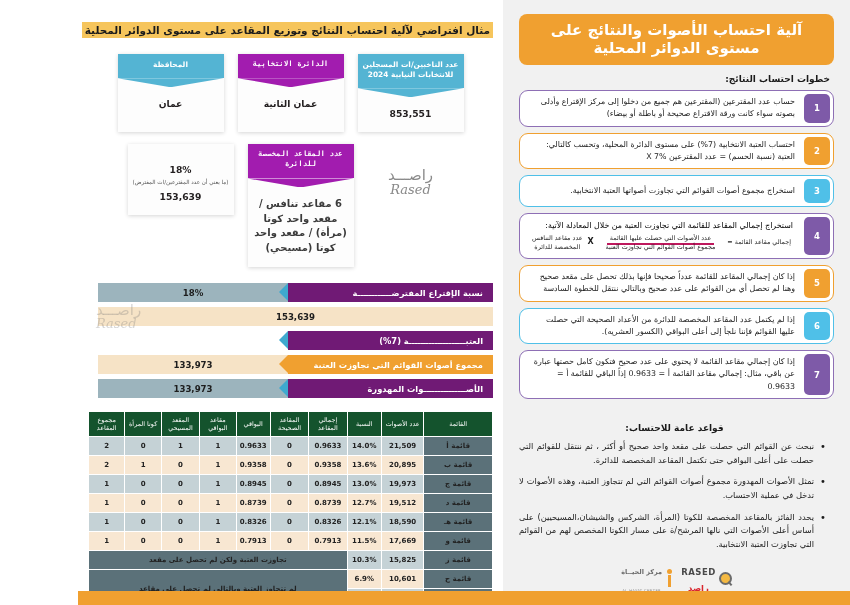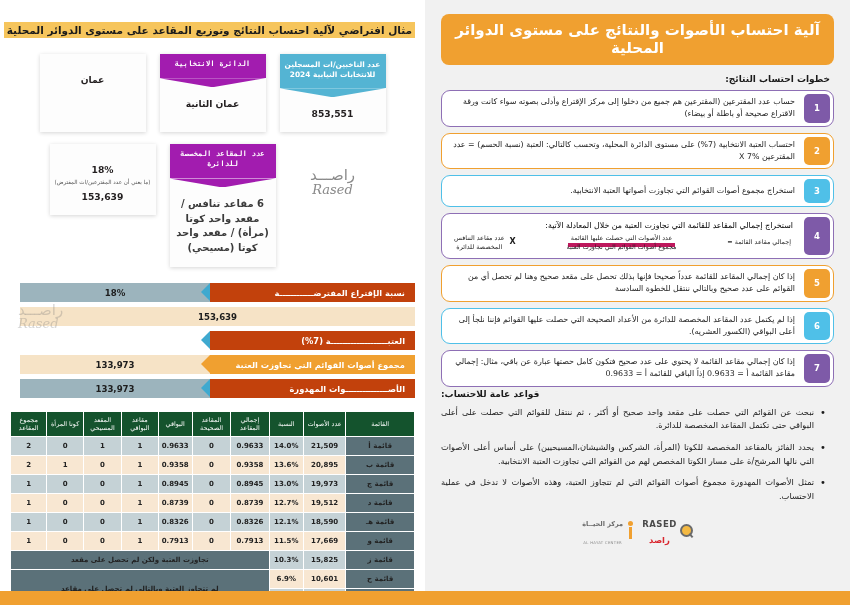--- a/index.html
+++ b/index.html
@@ -112,21 +112,21 @@
   }
   .sum-label::before{
     content:"";
     position:absolute;
     left:-9px; top:0;
     width:0;height:0;
     border-top:9.5px solid transparent;
     border-bottom:9.5px solid transparent;
     border-right:9px solid currentColor;
   }
-  .lbl-blue{ background:#c2410c; color:#3fa9cf; }
+  .lbl-blue{ background:#701a75; color:#3fa9cf; }
   .lbl-blue span{ color:#fff; }
   .lbl-orange{ background:#f0a030; color:#f0a030; }
   .lbl-orange span{ color:#fff; }
   .sum-value{
     flex:1;
     margin-left:10px;
     display:flex; align-items:center; justify-content:center;
     font-size:8.6px; font-weight:bold; color:#1d1d1d;
   }
   .val-blue{ background:#9cb4bd; }
@@ -196,21 +196,21 @@
   .note b{ color:#000; }
   .bottom-bar{
     position:absolute;
     left:0; bottom:0;
     width:425px; height:14px;
     background:#f0a030;
   }
 
   
   .right-panel{
-    width:425px; height:605px;
+    width:347px; height:605px;
     background:#f1f1f1;
     padding:14px 16px 0 16px;
     position:relative;
   }
   .right-title{
     background:#f0a030;
     color:#fff;
     font-size:15px;
     font-weight:bold;
     text-align:center;
@@ -268,30 +268,30 @@
     justify-content:flex-start;
     gap:5px;
     font-size:6.4px;
     line-height:1.35;
     padding:2px 6px 4px 8px;
     color:#1b1b1b;
     direction:rtl;
   }
   .formula .lhs{ white-space:nowrap; }
   .formula .frac{ display:inline-block; text-align:center; }
-  .formula .frac .num{ border-bottom:4px solid #be185d; padding:0 3px 1px 3px; white-space:nowrap;}
+  .formula .frac .num{ border-bottom:2px solid #be185d; padding:0 3px 1px 3px; white-space:nowrap;}
   .formula .frac .den{ padding:1px 3px 0 3px; white-space:nowrap;}
   .formula .times{ font-weight:bold; font-size:8px; }
   .formula .rhs{ white-space:nowrap; text-align:center; line-height:1.3;}
   .step4-body{ flex:1; padding:4px 4px 3px 4px; }
   .step4-line1{ font-size:7.9px; text-align:right; padding:2px 4px 0 6px; line-height:1.5;}
 
   .rules-head{
     font-size:9px; font-weight:bold; color:#1b1b1b;
-    margin:2px 4px 7px 0; text-align:left;
+    margin:24px 4px 7px 0; text-align:center;
   }
   ul.rules{ list-style:none; padding:0 8px 0 0; margin:0; }
   ul.rules li{
     position:relative;
     font-size:8.3px;
     line-height:1.65;
     color:#1b1b1b;
     padding-right:12px;
     margin-bottom:8px;
     text-align:justify;
@@ -400,22 +400,22 @@
       <div class="step c-purple">
         <div class="step-num">7</div>
         <div class="step-text">إذا كان إجمالي مقاعد القائمة لا يحتوي على عدد صحيح فتكون كامل حصتها عبارة عن باقي، مثال: إجمالي مقاعد القائمة أ = 0.9633 إذاً الباقي للقائمة أ = 0.9633</div>
       </div>
 
     </div>
 
     <div class="rules-head">قواعد عامة للاحتساب:</div>
     <ul class="rules">
       <li>نبحث عن القوائم التي حصلت على مقعد واحد صحيح أو أكثر ، ثم ننتقل للقوائم التي حصلت على أعلى البواقي حتى تكتمل المقاعد المخصصة للدائرة.</li>
+      <li>تمثل الأصوات المهدورة مجموع أصوات القوائم التي لم تتجاوز العتبة، وهذه الأصوات لا تدخل في عملية الاحتساب.</li>
       <li>يحدد الفائز بالمقاعد المخصصة للكوتا (المرأة، الشركس والشيشان،المسيحيين) على أساس أعلى الأصوات التي نالها المرشح/ة على مسار الكوتا المخصص لهم من القوائم التي تجاوزت العتبة الانتخابية.</li>
-      <li>تمثل الأصوات المهدورة مجموع أصوات القوائم التي لم تتجاوز العتبة، وهذه الأصوات لا تدخل في عملية الاحتساب.</li>
     </ul>
 
     <div class="logo-row">
       <div class="logo-rased">
         <span class="logo-mag"></span>
         <span class="logo-txt">
           <span class="en">RASED</span><br>
           <span class="ar">راصد</span>
         </span>
       </div>
@@ -440,20 +440,21 @@
     <div class="cards-row">
       <div class="info-card">
         <div class="card-ribbon rb-blue">عدد الناخبين/ات المسجلين للانتخابات النيابية 2024</div>
         <div class="card-value">853,551</div>
       </div>
       <div class="info-card">
         <div class="card-ribbon rb-orange">الدائرة الانتخابية</div>
         <div class="card-value">عمان الثانية</div>
       </div>
       <div class="info-card">
+        <div class="card-ribbon rb-blue">المحافظة</div>
         <div class="card-value">عمان</div>
       </div>
     </div>
 
     <div class="cards-row2">
       <div class="brand-script">
         <div class="brand-ar">راصـــد</div>
         <div class="brand-en">Rased</div>
       </div>
       <div class="info-card">

